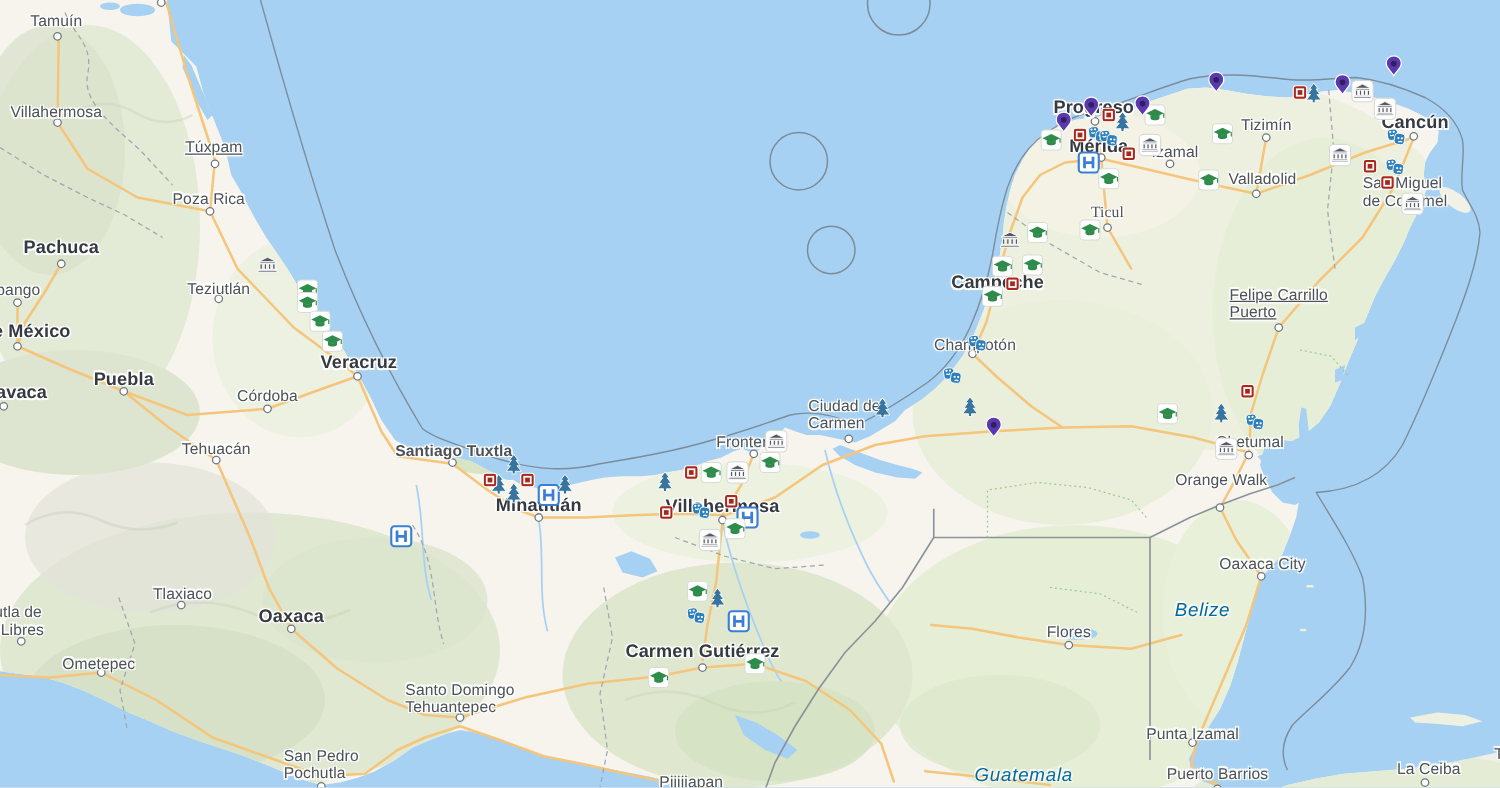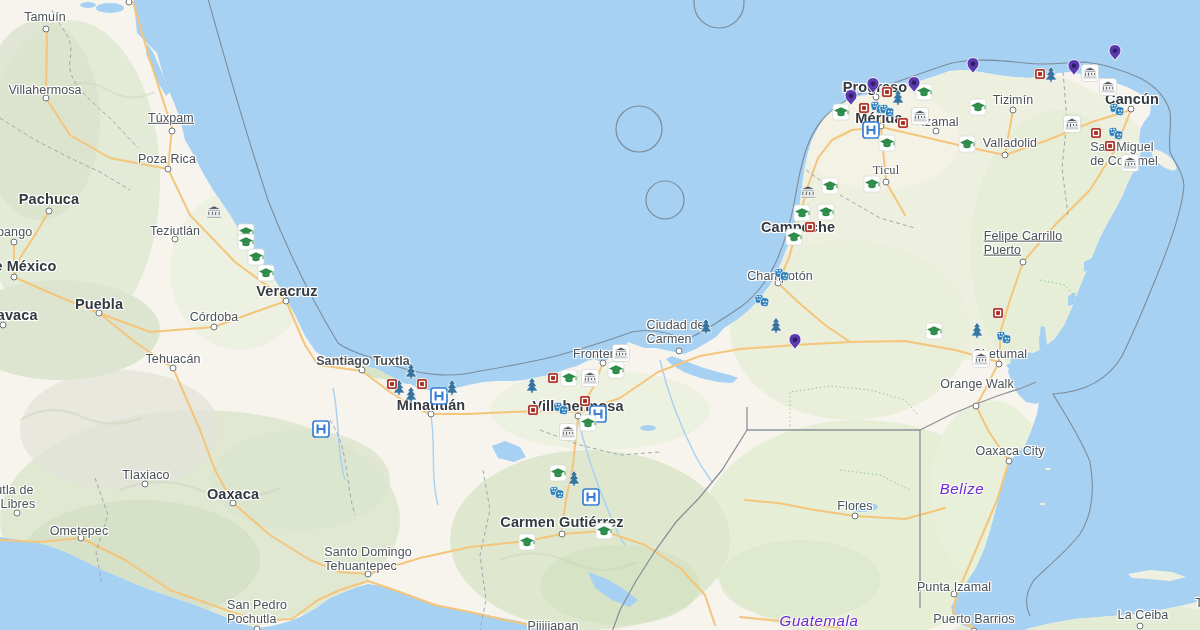--- a/index.html
+++ b/index.html
@@ -5,21 +5,21 @@
   html,body{margin:0;padding:0;background:#e8e8e8;}
   #map-root{position:relative;width:1200px;height:630px;overflow:hidden;background:#a7d1f2;
     font-family:"Liberation Sans",sans-serif;}
   #base-svg,#marker-svg{position:absolute;left:0;top:0;width:1200px;height:630px;}
   #dots-layer,#labels-layer{position:absolute;left:0;top:0;width:1200px;height:630px;}
   .city{position:absolute;transform:translate(-50%,-50%);white-space:pre-line;text-align:left;
     font-size:12.5px;font-weight:400;color:#4c5257;line-height:1.15;letter-spacing:.1px;
     text-shadow:-1px -1px 0 #fff,1px -1px 0 #fff,-1px 1px 0 #fff,1px 1px 0 #fff,0 0 3px #fff;}
   .city.lg{font-size:14.5px;font-weight:700;color:#353a40;}
   .country{position:absolute;transform:translate(-50%,-50%);font-style:italic;font-size:15px;
-    color:#6d28d9;letter-spacing:.6px;
+    color:#0369a1;letter-spacing:.6px;
     text-shadow:-1px -1px 0 rgba(255,255,255,.8),1px 1px 0 rgba(255,255,255,.8),0 0 3px rgba(255,255,255,.8);}
   .dot{position:absolute;width:7px;height:7px;border-radius:50%;background:#fff;
     border:1.5px solid #6f767c;transform:translate(-50%,-50%);box-sizing:border-box;}
 </style>
 </head>
 <body>
 
 <div id="map-root">
 
 <svg id="base-svg" viewBox="0 0 1200 630" xmlns="http://www.w3.org/2000/svg">

